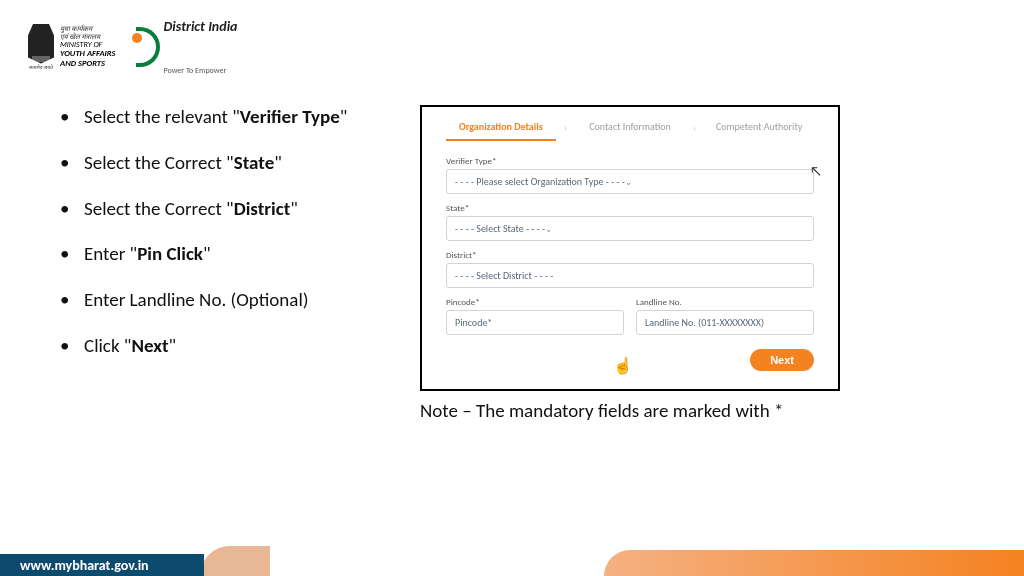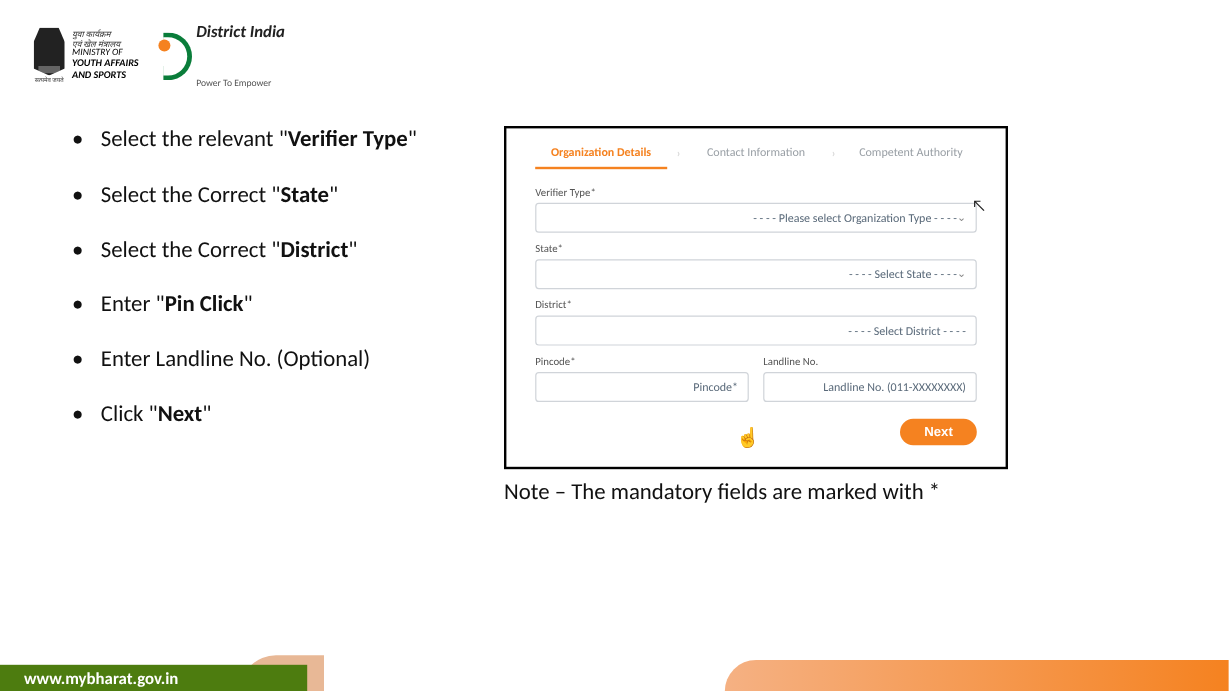--- a/index.html
+++ b/index.html
@@ -26,30 +26,30 @@
   .bullets ul { list-style: none; }
   .bullets li { position: relative; padding-left: 34px; margin-bottom: 22px; font-size: 19px; line-height: 1.25; color:#111; }
   .bullets li::before { content: "•"; position: absolute; left: 10px; top: 0; font-size: 19px; }
   .right-col { flex: 1; }
   .form-shot { border: 2px solid #000; background:#fff; padding: 14px 24px 18px; width: 420px; position: relative; }
   .tabs { display:flex; align-items:flex-start; gap: 8px; margin-bottom: 14px; }
   .tab { flex:1; text-align:center; font-size:10px; line-height:1.2; color:#9aa0a6; padding-bottom:6px; }
   .tab.active { color:#f58220; border-bottom:2px solid #f58220; font-weight:600; }
   .tab-sep { color:#ccc; font-size:10px; }
   .fld-label { font-size:9px; color:#555; margin: 8px 0 3px; }
-  .fld { width:100%; border:1px solid #d0d4d9; border-radius:3px; padding:5px 8px; font-size:10px; color:#5a6a7a; background:#fff; display:flex; justify-content:flex-end; align-items:center; }
+  .fld { width:100%; border:1px solid #d0d4d9; border-radius:3px; padding:5px 8px; font-size:10px; color:#5a6a7a; background:#fff; display:flex; justify-content:flex-start; align-items:center; }
   .fld .chev { font-size:9px; color:#888; }
   .row2 { display:flex; gap:12px; }
   .row2 > div { flex:1; }
   .next-btn { float:right; margin-top:14px; background:#f58220; color:#fff; border:none; border-radius:14px; padding:5px 20px; font-size:11px; font-weight:600; }
   .cursor-arrow { position:absolute; right:16px; top:56px; font-size:14px; color:#222; }
   .cursor-hand { position:absolute; left:46%; bottom:14px; font-size:16px; color:#222; }
   .note { margin-top: 8px; font-size: 19px; color:#111; }
   .footer { position:absolute; bottom:0; left:0; right:0; height:30px; }
-  .footer .bar { position:absolute; bottom:0; left:0; height:22px; width:256px; background:#4d7c0f; color:#fff; font-size:14px; font-weight:bold; display:flex; align-items:center; padding-left:20px; }
+  .footer .bar { position:absolute; bottom:0; left:0; height:22px; width:204px; background:#0c4a6e; color:#fff; font-size:14px; font-weight:bold; display:flex; align-items:center; padding-left:20px; }
   .footer .curve1 { position:absolute; bottom:0; left:200px; width:70px; height:30px; background:#e8b896; border-top-left-radius:40px; }
   .footer .swoosh { position:absolute; bottom:0; right:0; width:420px; height:26px; background:linear-gradient(90deg,#f5b183,#f58220); border-top-left-radius:40px; }
 </style>
 </head>
 <body>
 
 <div class="header">
   <div class="logos">
     <div class="logo-box">
       <div style="text-align:center">

